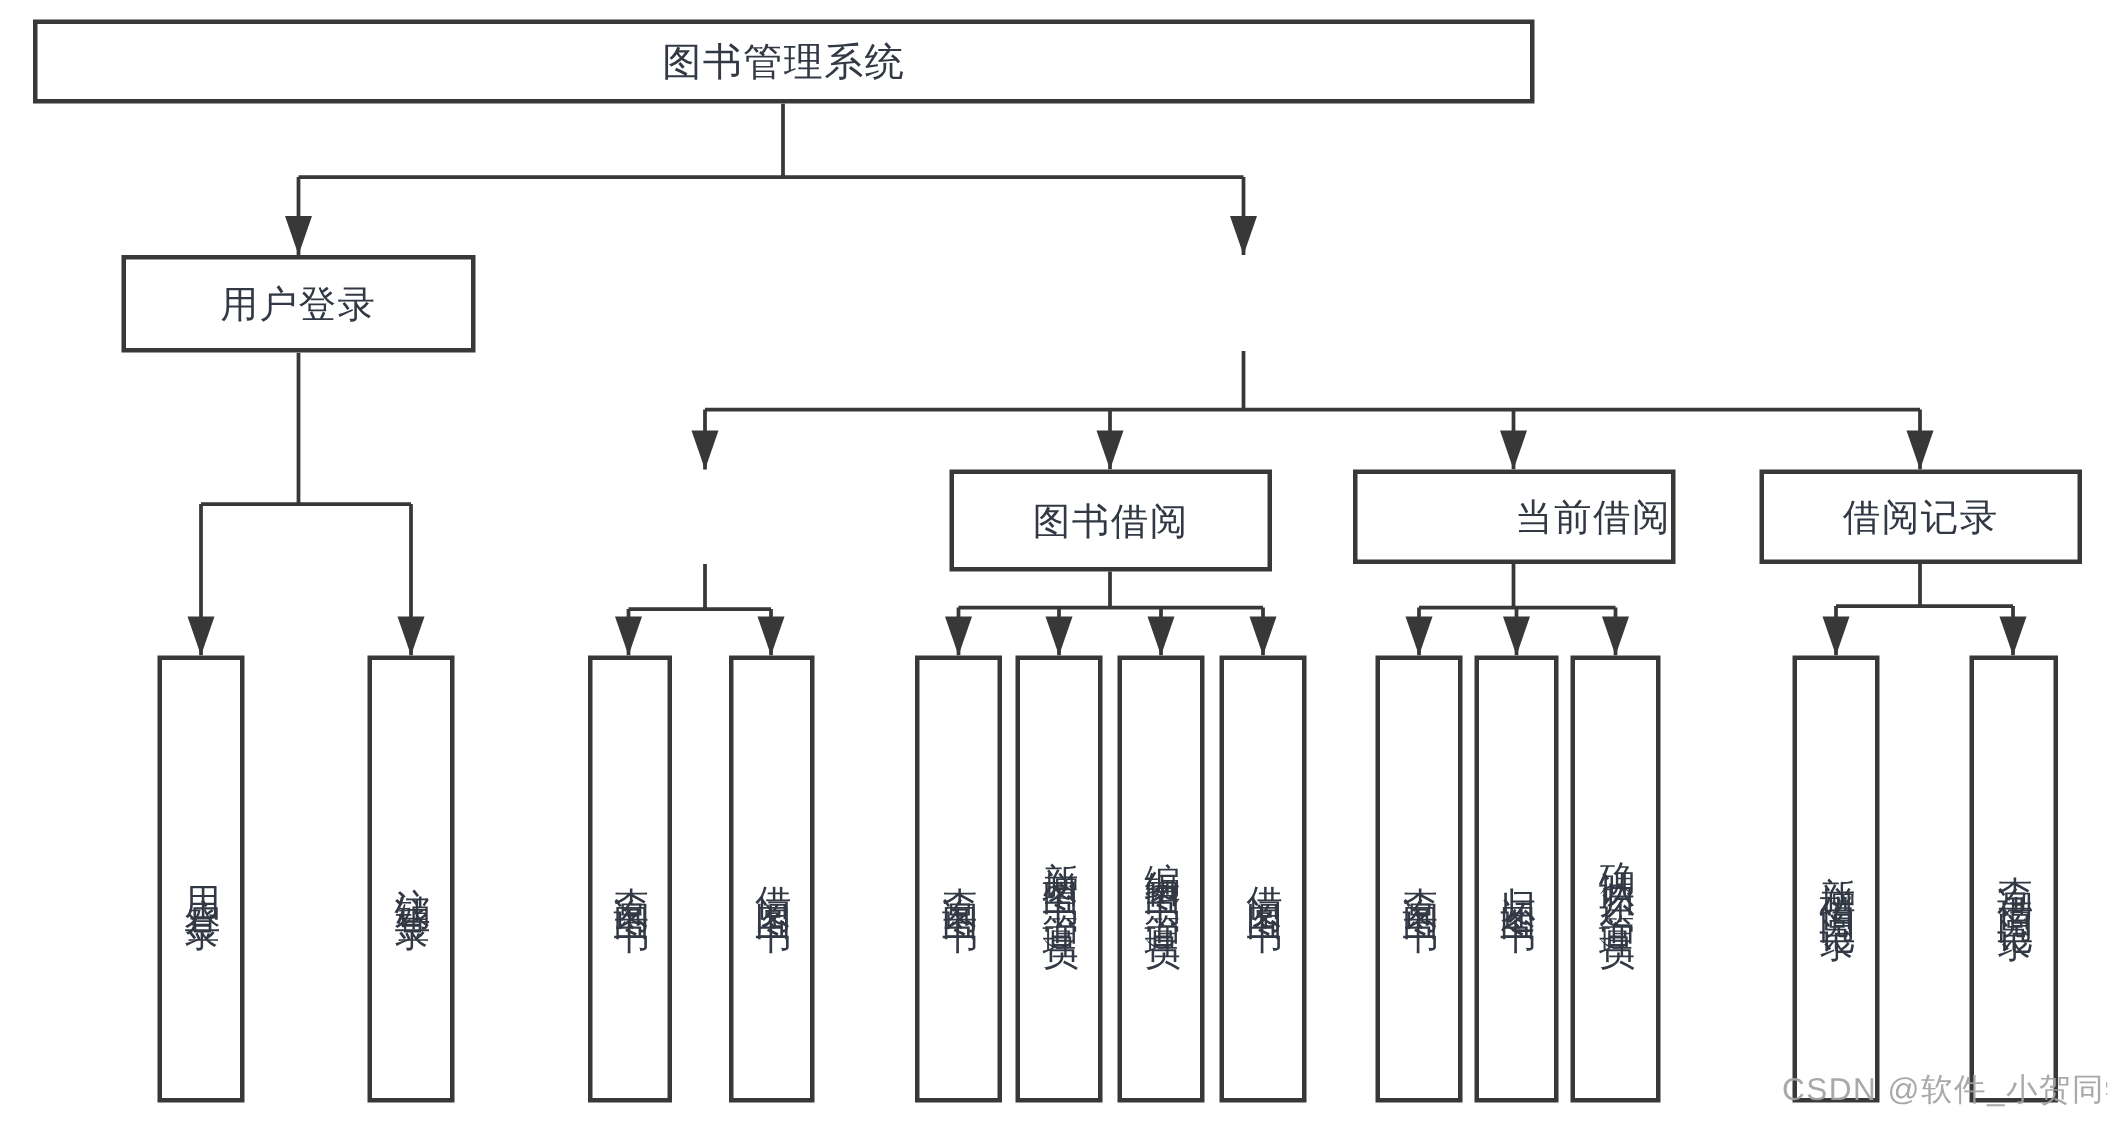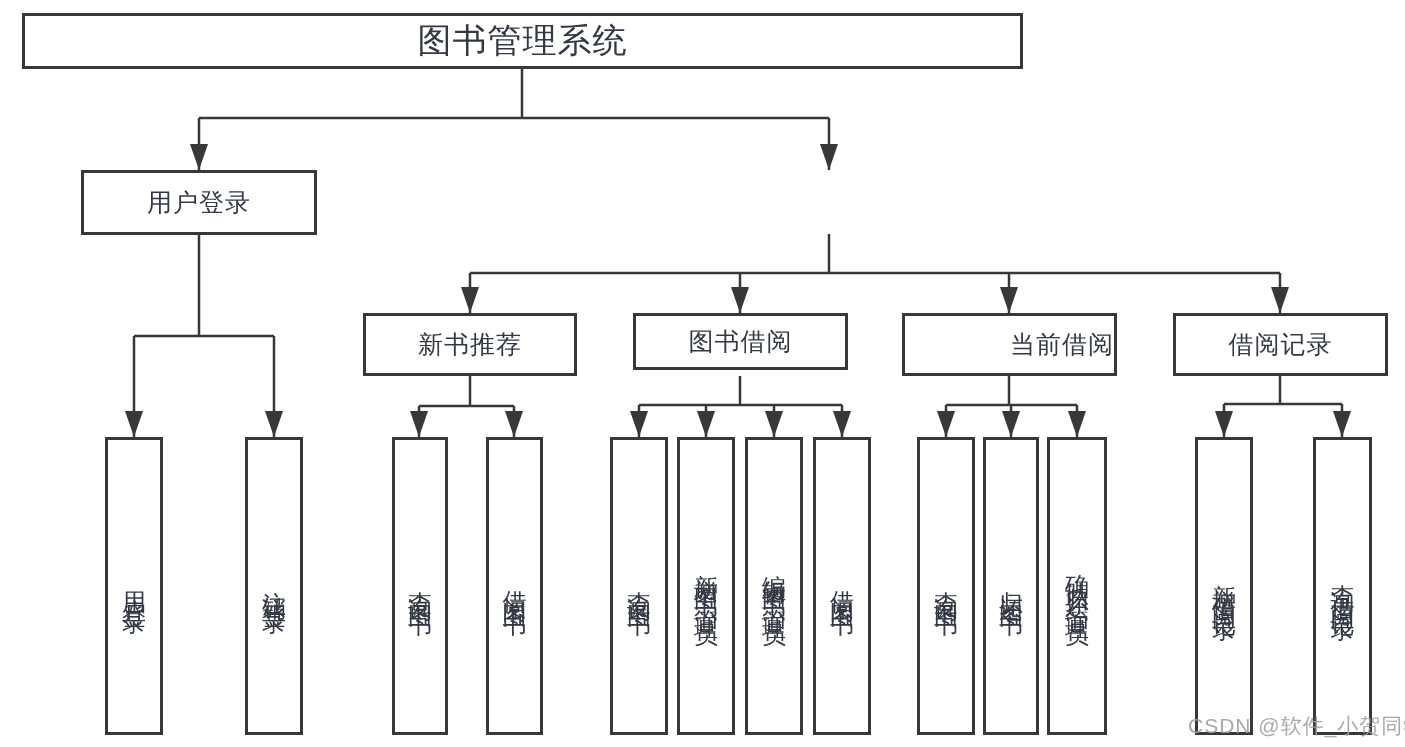--- a/index.html
+++ b/index.html
@@ -26,21 +26,21 @@
     display: flex;
     align-items: center;
     justify-content: center;
     z-index: 2;
   }
   .hlabel {
     font-size: 25px;
     letter-spacing: 1px;
     white-space: nowrap;
   }
-  .root .hlabel { font-size: 34px; }
+  .root .hlabel { font-size: 26px; }
   .vlabel {
     writing-mode: vertical-rl;
     text-orientation: mixed;
     font-size: 24px;
     line-height: 1;
     letter-spacing: 7px;
     white-space: nowrap;
   }
   .leaf { z-index: 2; }
   .watermark {
@@ -93,24 +93,21 @@
   </svg>
 
   <div class="box root" style="left:22px; top:13px; width:1001px; height:56px;">
     <span class="hlabel">图书管理系统</span>
   </div>
 
   <div class="box" style="left:81px; top:170px; width:236px; height:65px;">
     <span class="hlabel">用户登录</span>
   </div>
 
-  <div class="box" style="left:363px; top:313px; width:214px; height:63px;">
-    <span class="hlabel">新书推荐</span>
-  </div>
-  <div class="box" style="left:633px; top:313px; width:215px; height:57px;">
+  <div class="box" style="left:633px; top:313px; width:215px; height:68px;">
     <span class="hlabel">图书借阅</span>
   </div>
   <div class="box" style="left:902px; top:313px; width:215px; height:63px;justify-content:flex-end;">
     <span class="hlabel">当前借阅</span>
   </div>
   <div class="box" style="left:1173px; top:313px; width:215px; height:63px;text-align:center;">
     <span class="hlabel">借阅记录</span>
   </div>
 
   <div class="box leaf" style="left:105px; top:437px; width:58px; height:298px;">

